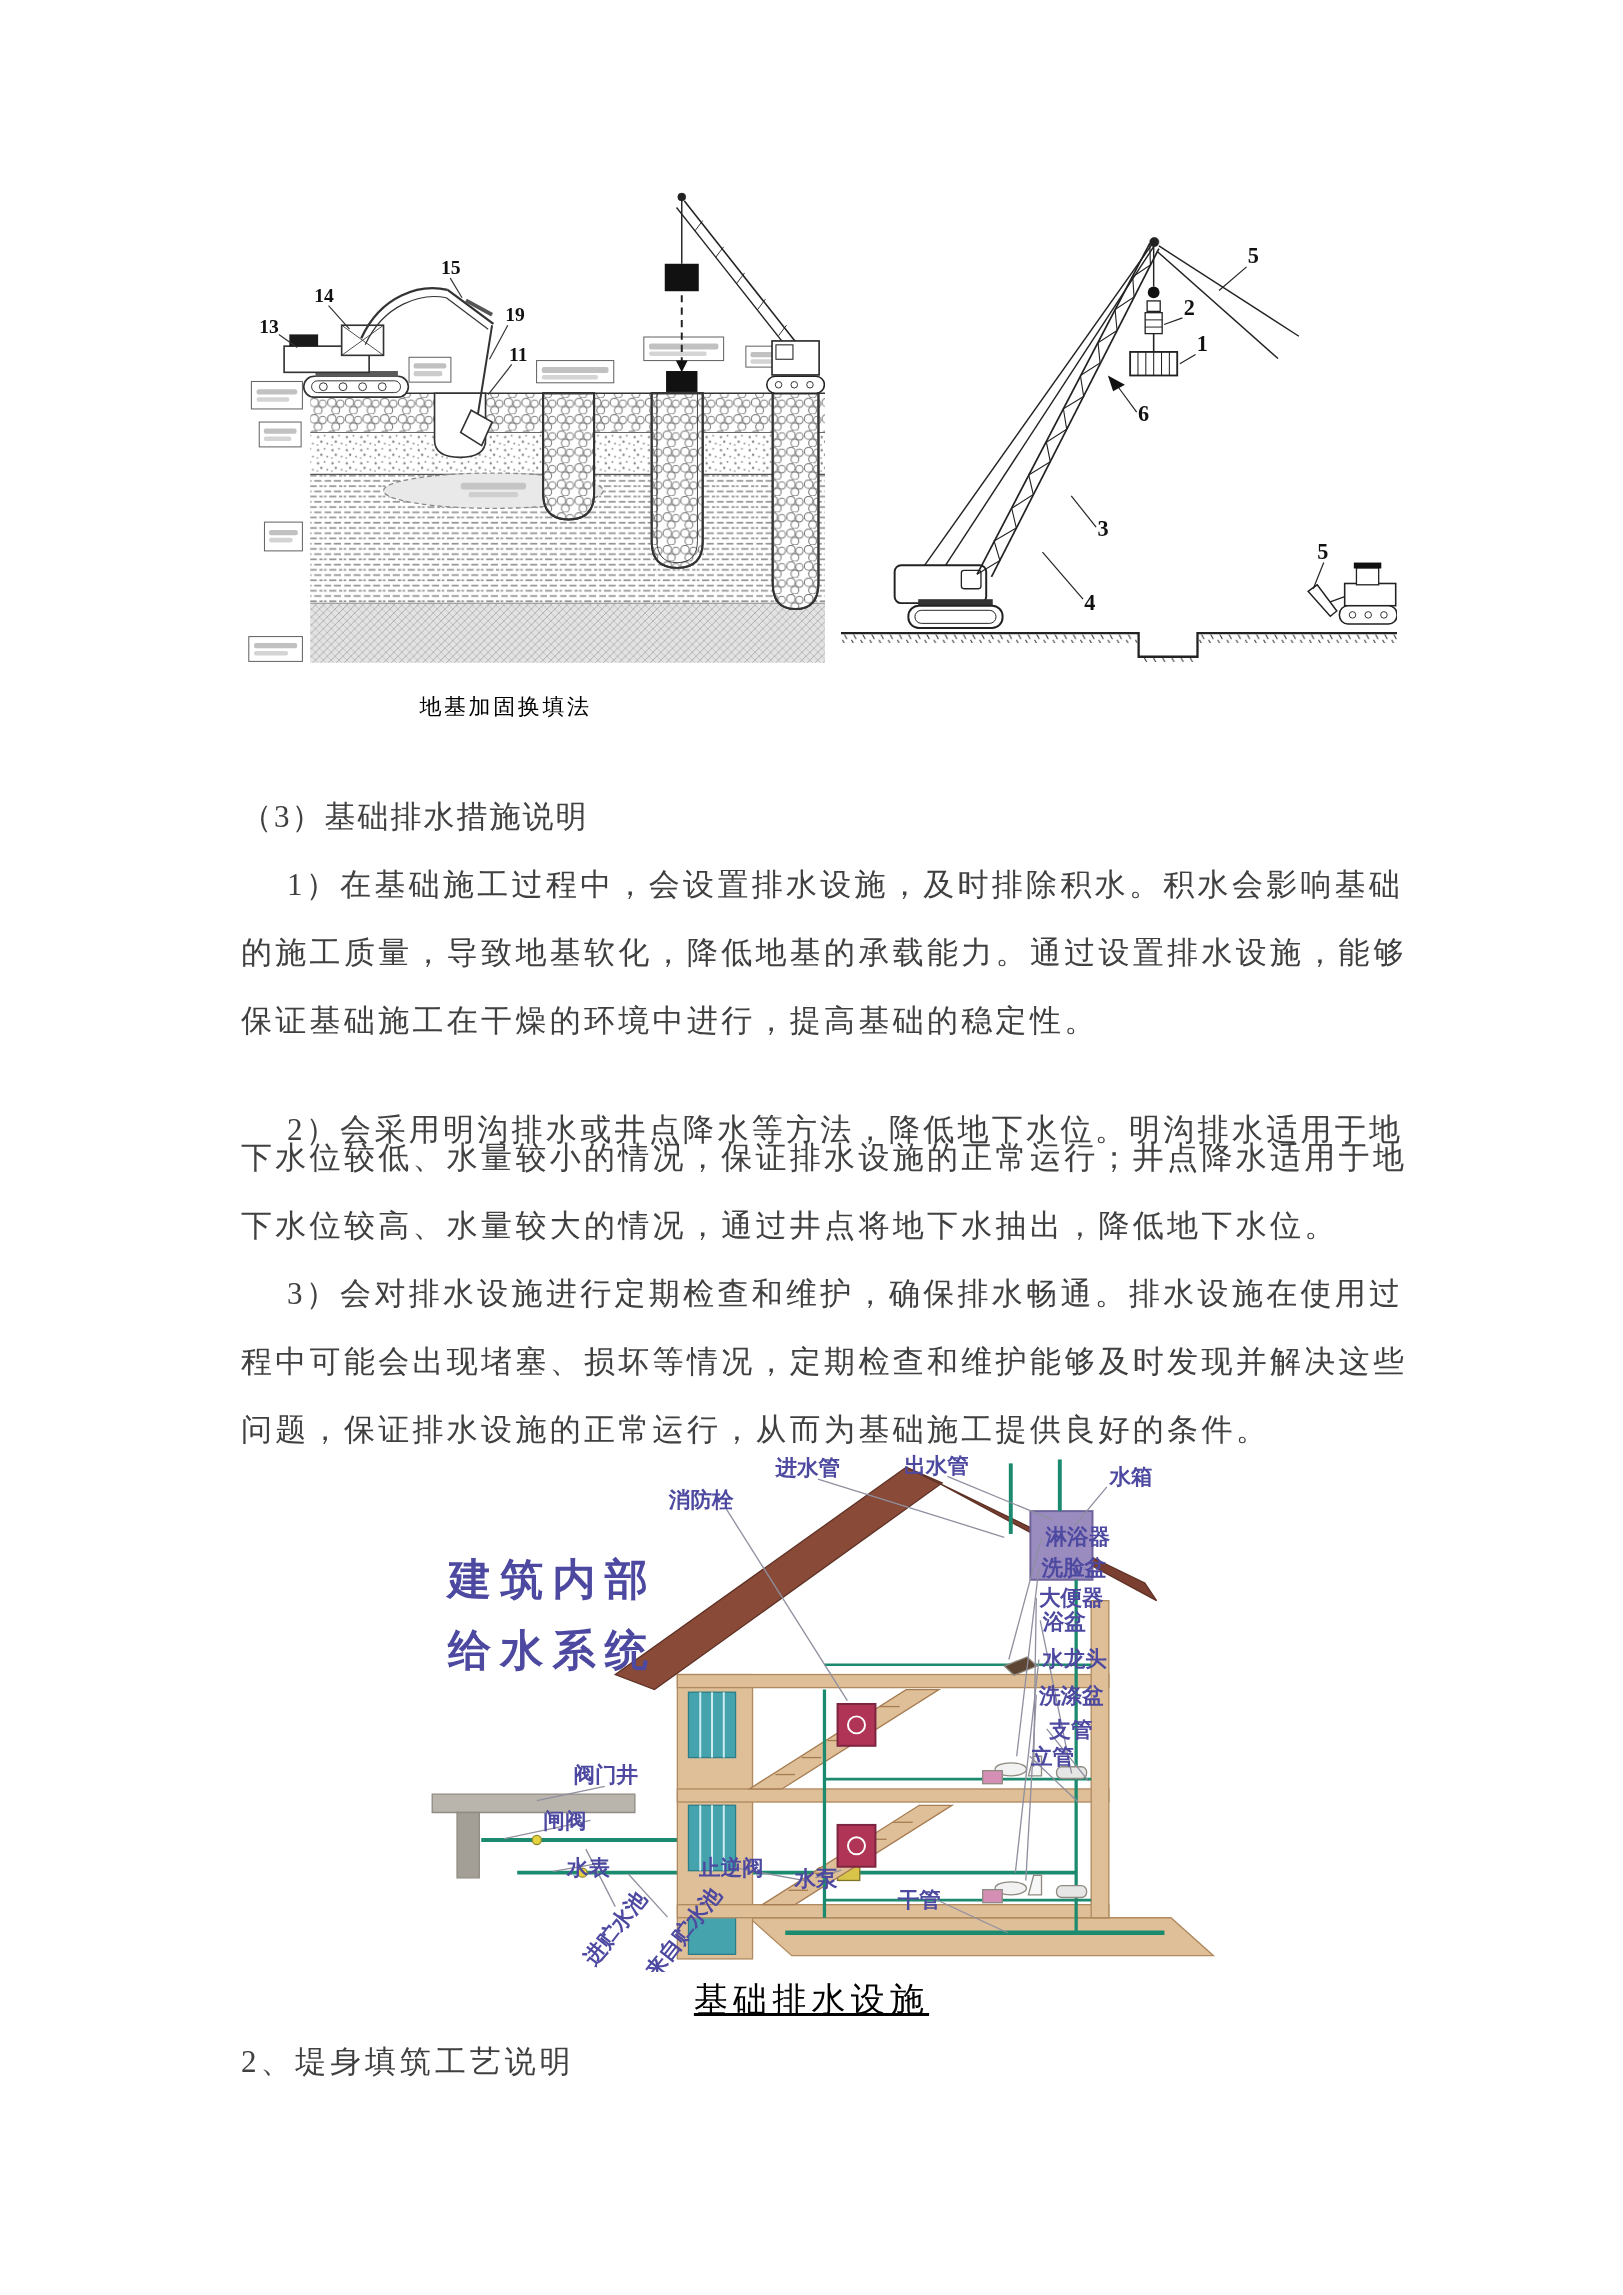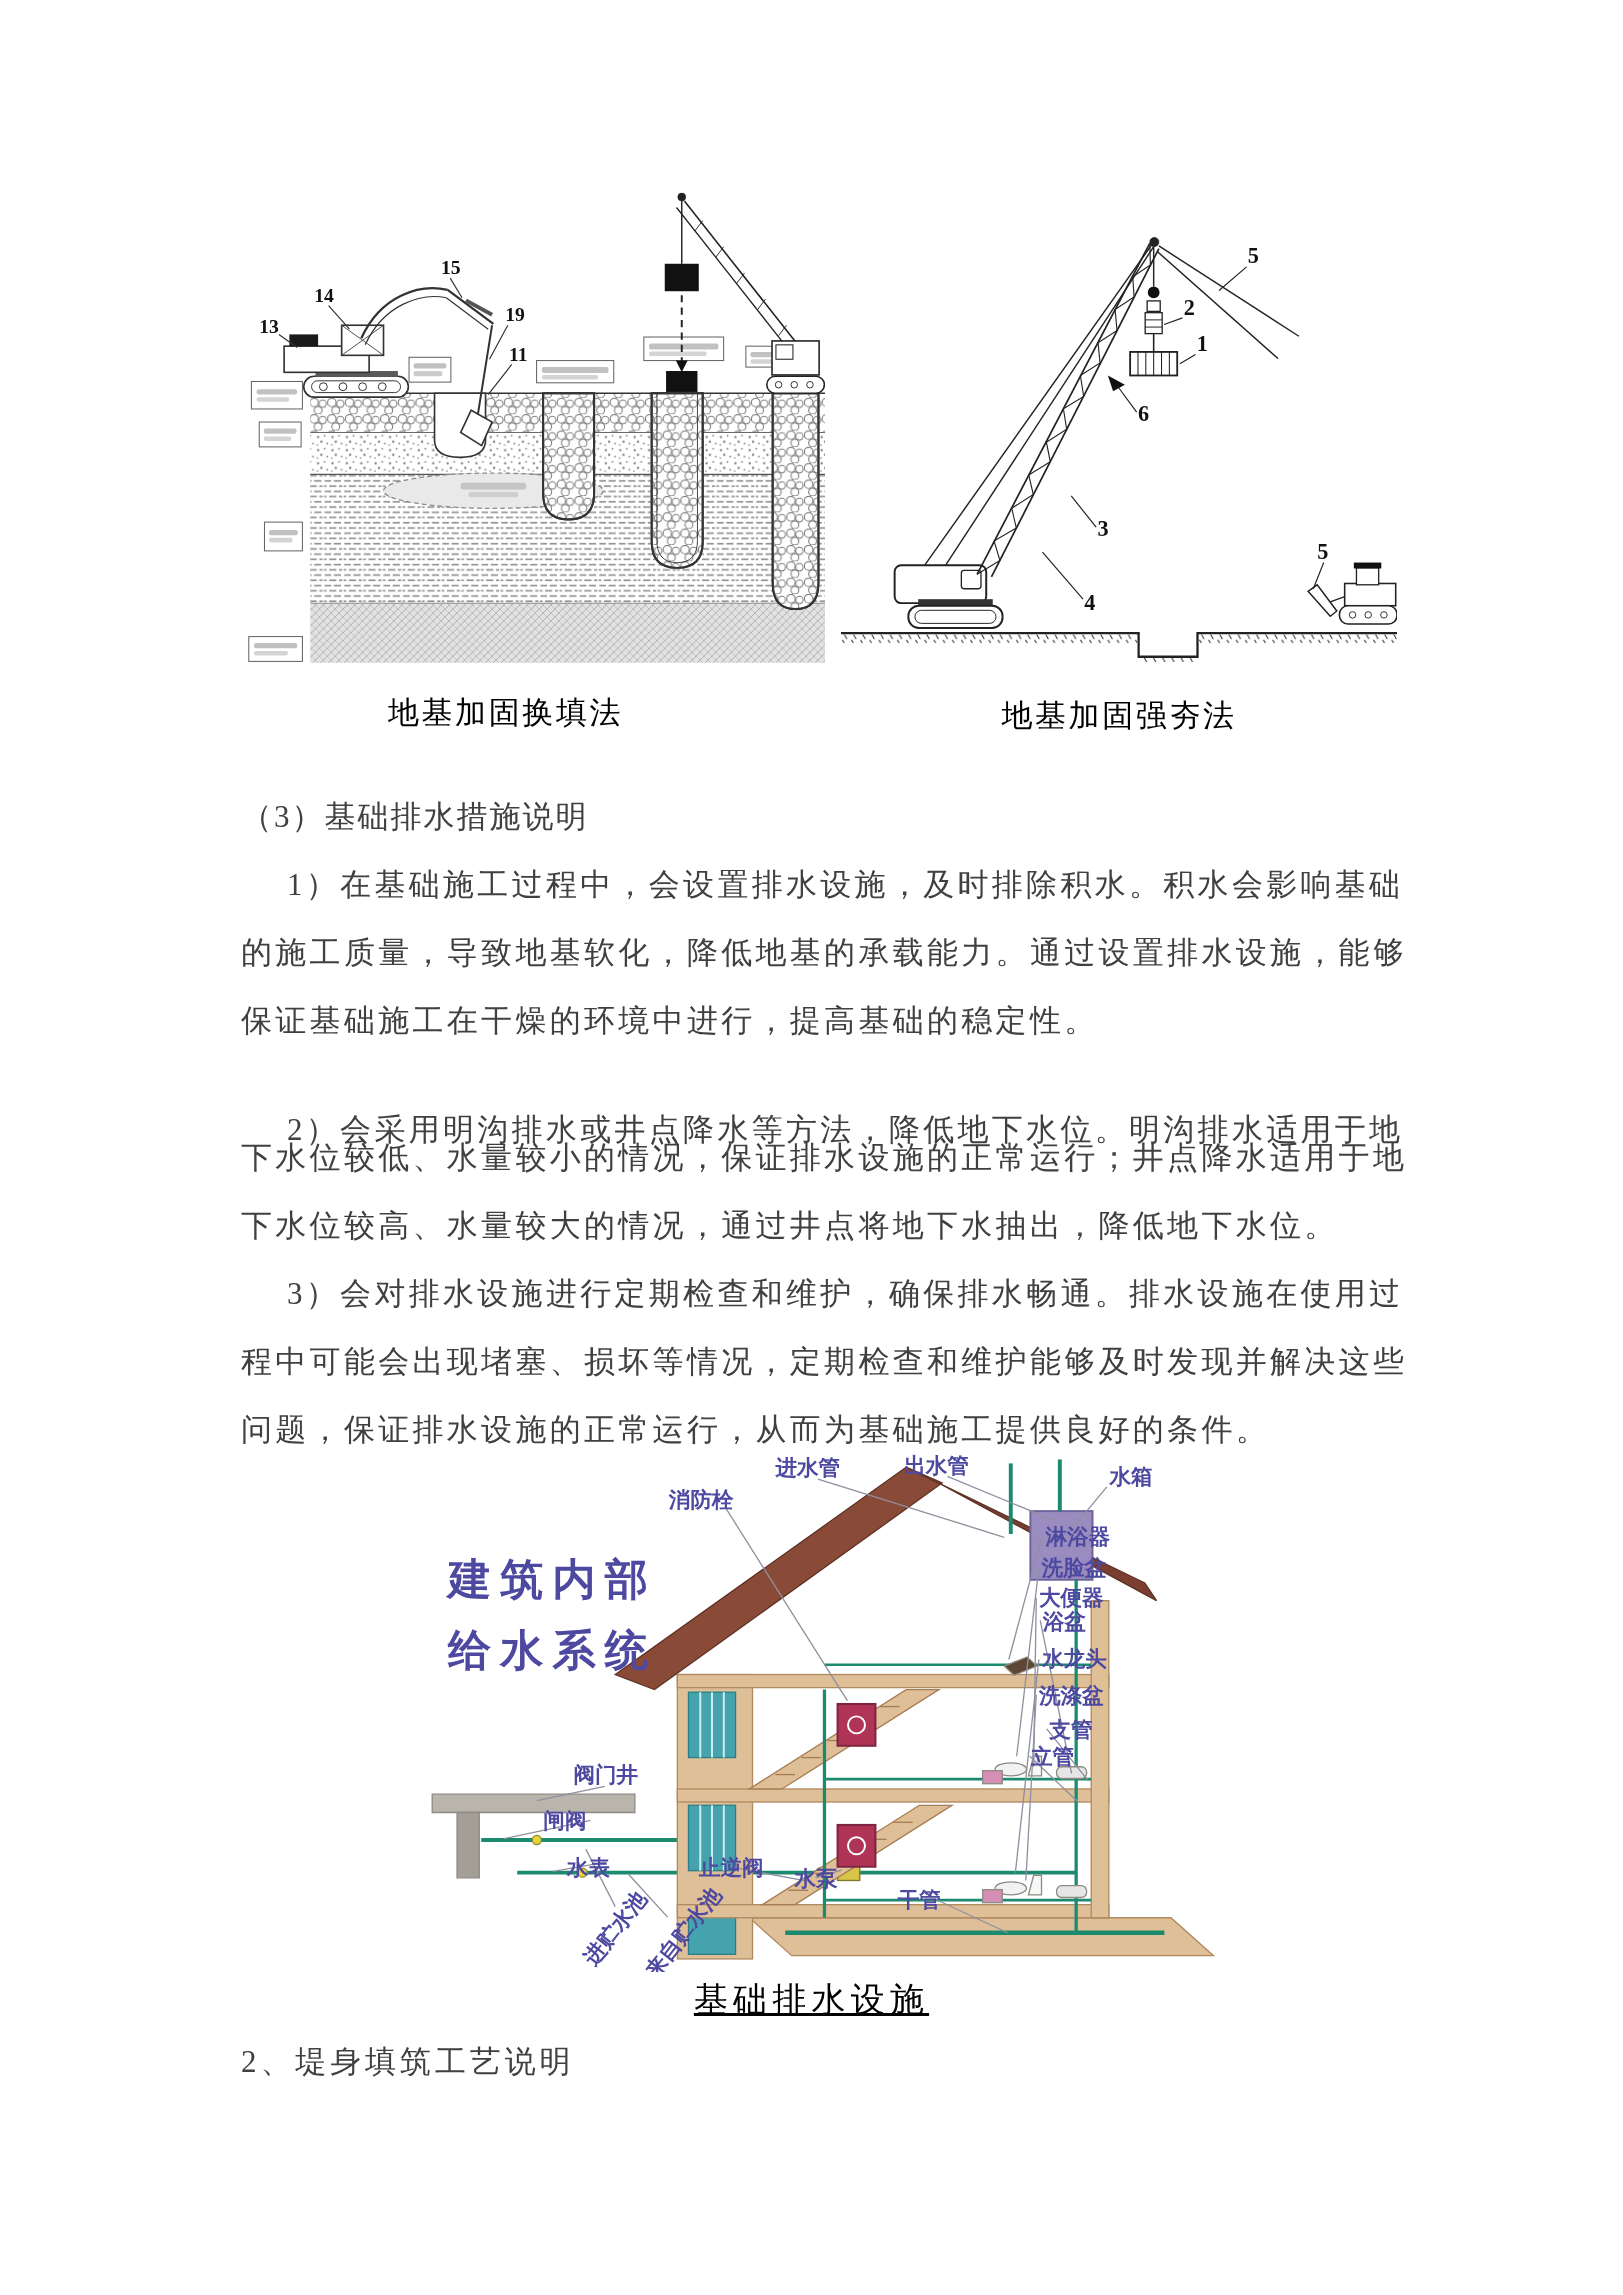--- a/index.html
+++ b/index.html
@@ -8,21 +8,21 @@
     width:1623px;height:2295px;
     background:#ffffff;
     font-family:"Liberation Serif","DejaVu Serif",serif;
     color:#000;
     overflow:hidden;
   }
   .fig{position:absolute;}
   .fig svg{display:block;width:100%;height:100%;}
   .caption{
     position:absolute;text-align:center;
-    font-size:31px;letter-spacing:2.6px;color:#000;white-space:nowrap;
+    font-size:22px;letter-spacing:2.6px;color:#000;white-space:nowrap;
   }
   .tline{
     position:absolute;left:241px;width:1141px;
     font-size:31px;line-height:38px;letter-spacing:3.3px;
     text-align:justify;text-align-last:justify;
     white-space:nowrap;color:#404040;
   }
   .tline.indent{left:287px;width:1095px;}
   .tline.short{width:auto;text-align-last:auto;letter-spacing:3.3px;}
   .tline.head{width:auto;text-align-last:auto;letter-spacing:2px;}
@@ -269,21 +269,20 @@
         <line x1="390" y1="514" x2="352" y2="466" stroke="#222" stroke-width="1.8"></line>
         <text x="372" y="640">4</text>
         <line x1="370" y1="624" x2="308" y2="552" stroke="#222" stroke-width="1.8"></line>
         <text x="728" y="562">5</text>
         <line x1="738" y1="568" x2="722" y2="608" stroke="#222" stroke-width="1.8"></line>
       </g>
     </svg>
   </div>
 
   <div class="caption" style="left:186px;top:692px;width:639px;">地基加固换填法</div>
-  <div class="caption" style="left:841px;top:695px;width:556px;">地基加固强夯法</div>
 
   <div class="tline head" style="top:798px;">（3）基础排水措施说明</div>
 
   <div class="tline indent" style="top:866px;">1）在基础施工过程中，会设置排水设施，及时排除积水。积水会影响基础</div>
   <div class="tline" style="top:934px;">的施工质量，导致地基软化，降低地基的承载能力。通过设置排水设施，能够</div>
   <div class="tline short" style="top:1002px;">保证基础施工在干燥的环境中进行，提高基础的稳定性。</div>
 
   <div class="tline indent" style="top:1111px;">2）会采用明沟排水或井点降水等方法，降低地下水位。明沟排水适用于地</div>
   <div class="tline" style="top:1139px;">下水位较低、水量较小的情况，保证排水设施的正常运行；井点降水适用于地</div>
   <div class="tline short" style="top:1207px;">下水位较高、水量较大的情况，通过井点将地下水抽出，降低地下水位。</div>

